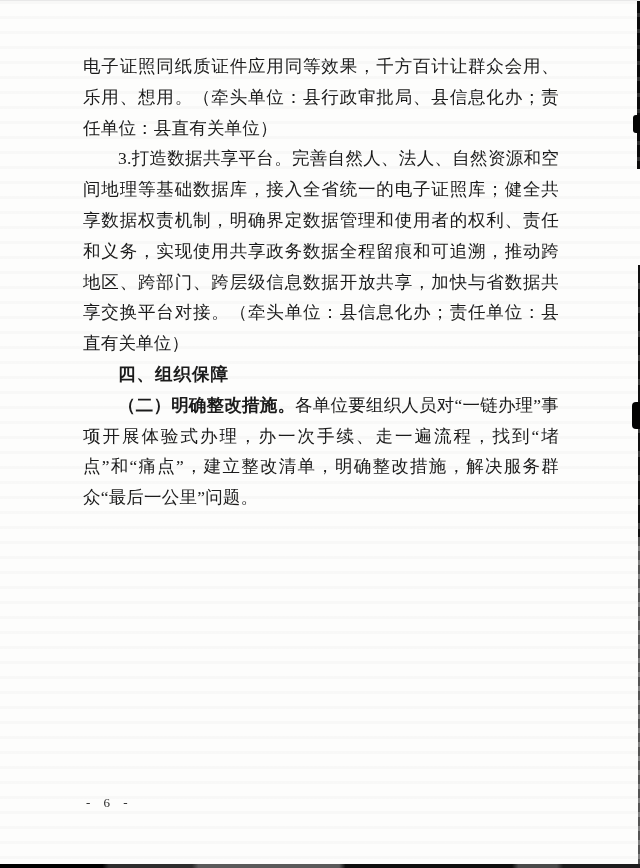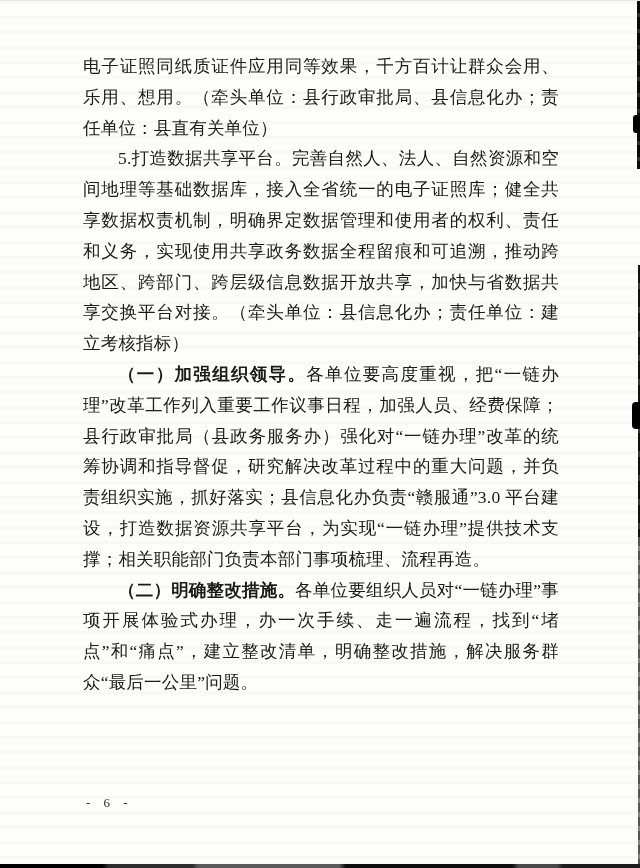--- a/index.html
+++ b/index.html
@@ -85,24 +85,24 @@
 </head>
 <body>
 
 <div class="page">
 
   <div class="content">
     <p class="no-indent">
       <span>电子证照同纸质证件应用同等效果，千方百计让群众会用、乐用、想用。（牵头单位：县行政审批局、县信息化办；责任单位：县直有关单位）</span>
     </p>
     <p>
-      <span>5.打造数据共享平台。</span><span>完善自然人、法人、自然资源和空间地理等基础数据库，接入全省统一的电子证照库；健全共享数据权责机制，明确界定数据管理和使用者的权利、责任和义务，实现使用共享政务数据全程留痕和可追溯，推动跨地区、跨部门、跨层级信息数据开放共享，加快与省数据共享交换平台对接。（牵头单位：县信息化办；责任单位：建立考核指标）</span>
+      <span>3.打造数据共享平台。</span><span>完善自然人、法人、自然资源和空间地理等基础数据库，接入全省统一的电子证照库；健全共享数据权责机制，明确界定数据管理和使用者的权利、责任和义务，实现使用共享政务数据全程留痕和可追溯，推动跨地区、跨部门、跨层级信息数据开放共享，加快与省数据共享交换平台对接。（牵头单位：县信息化办；责任单位：县直有关单位）</span>
     </p>
-    <p>
-      <span class="hei">（一）加强组织领导。</span><span>各单位要高度重视，把“一链办理”改革工作列入重要工作议事日程，加强人员、经费保障；县行政审批局（县政务服务办）强化对“一链办理”改革的统筹协调和指导督促，研究解决改革过程中的重大问题，并负责组织实施，抓好落实；县信息化办负责“赣服通”3.0 平台建设，打造数据资源共享平台，为实现“一链办理”提供技术支撑；相关职能部门负责本部门事项梳理、流程再造。</span>
+    <p class="section-heading">
+      <span>四、组织保障</span>
     </p>
     <p>
       <span class="hei">（二）明确整改措施。</span><span>各单位要组织人员对“一链办理”事项开展体验式办理，办一次手续、走一遍流程，找到“堵点”和“痛点”，建立整改清单，明确整改措施，解决服务群众“最后一公里”问题。</span>
     </p>
   </div>
 
   <div class="footer-page-number">- 6 -</div>
 
   <div class="artifact edge-line-top"></div>
   <div class="artifact edge-blob-1"></div>

